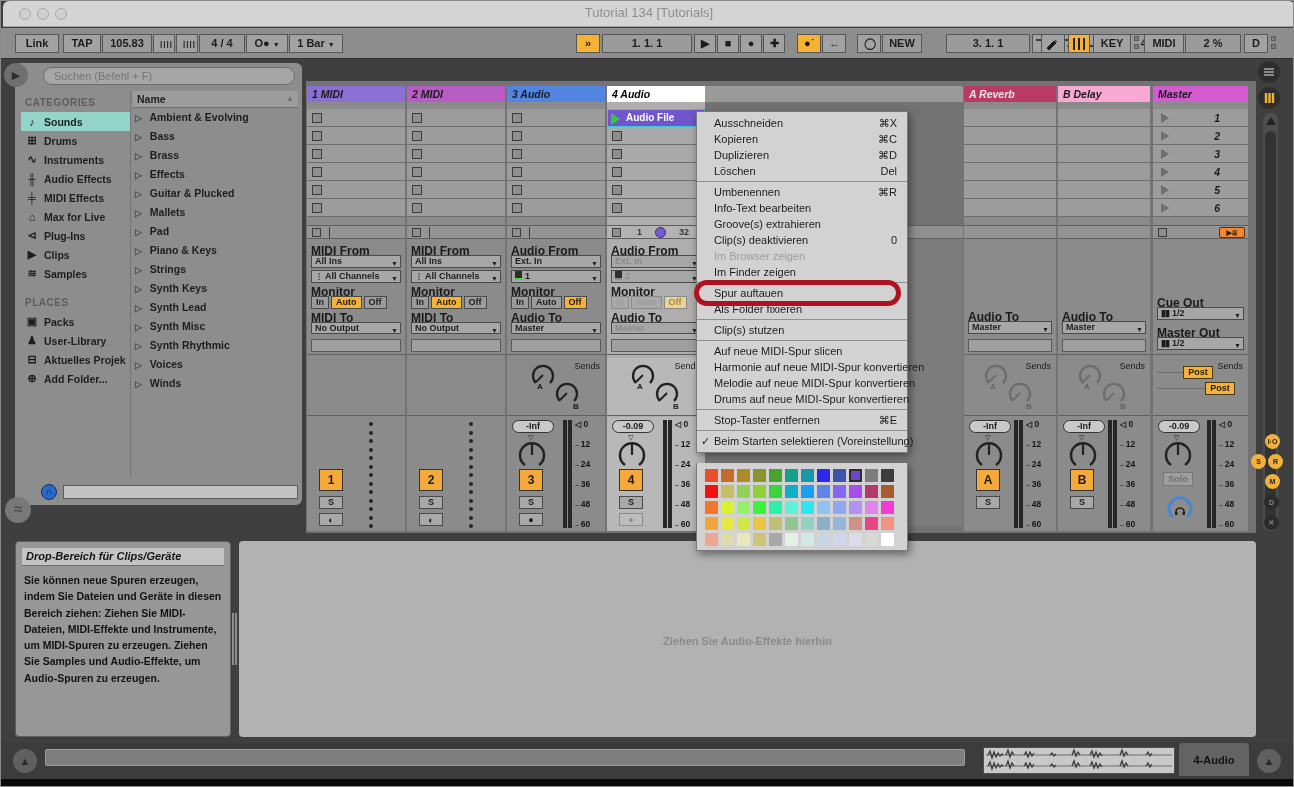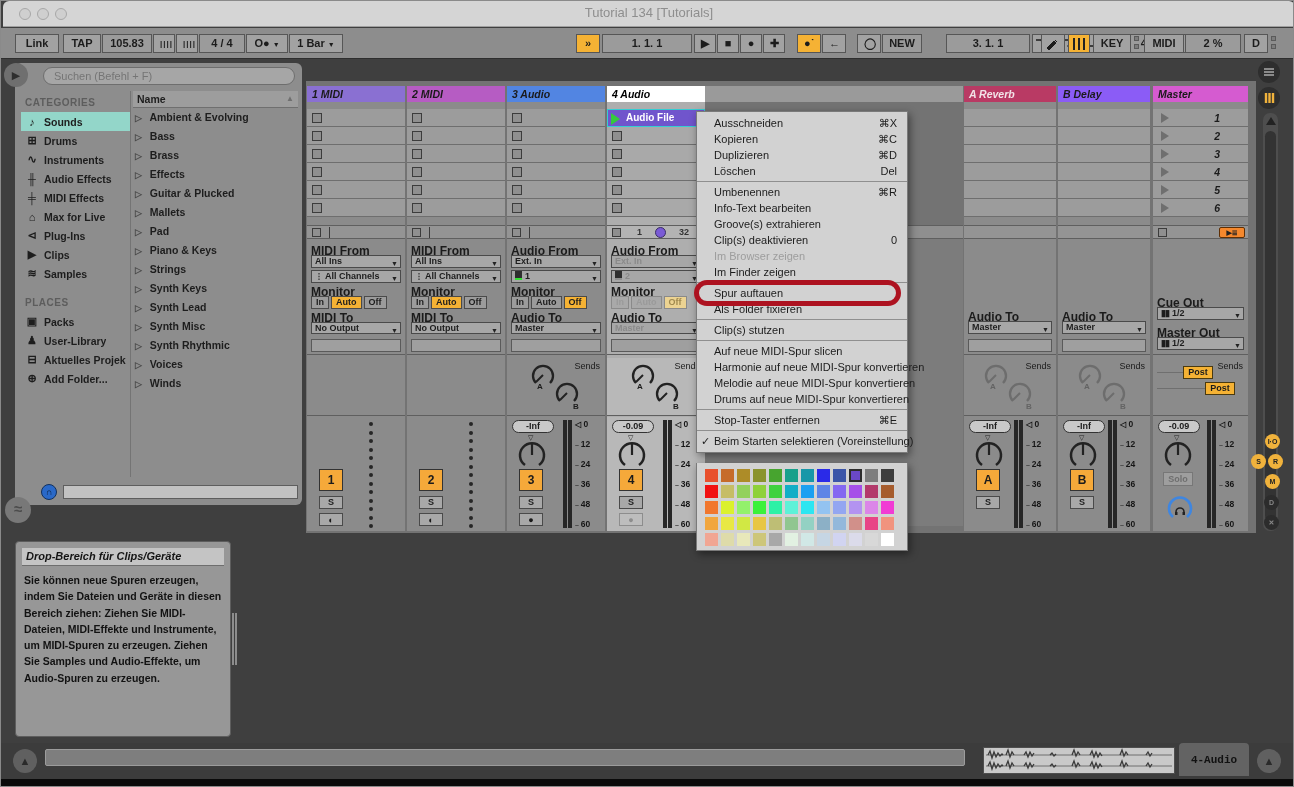--- a/index.html
+++ b/index.html
@@ -117,21 +117,21 @@
   #infottl{background:#c4c4c4;height:18px;font-size:11px;font-weight:bold;font-style:italic;color:#141414;padding:2px 4px;border-bottom:1px solid #6e6e6e;}
   #infobody{font-size:10.5px;font-weight:bold;color:#121212;line-height:1.55;padding:6px 2px;}
   #grip{position:absolute;left:231px;top:612px;width:5px;height:52px;border-left:2px solid #8d8d8d;border-right:2px solid #8d8d8d;}
   #devarea{position:absolute;left:238px;top:540px;width:1017px;height:196px;background:#b2b2b2;border-radius:4px;}
   #devhint{position:absolute;left:0;right:0;top:94px;text-align:center;font-size:11px;font-weight:bold;color:#8a8a8a;}
   
   #bstrip{position:absolute;left:0;top:742px;width:100%;height:36px;background:#3c3c3c;}
   .stripcirc{position:absolute;width:24px;height:24px;border-radius:50%;background:#606060;color:#2a2a2a;text-align:center;line-height:24px;font-size:11px;}
   #statusbar{position:absolute;left:44px;top:6px;width:920px;height:17px;background:#7e7e7e;border:1px solid #9c9c9c;border-radius:2px;}
   #waveover{position:absolute;left:982px;top:4px;width:192px;height:27px;background:#c9c9c9;border:1px solid #4e4e4e;}
-  #cliptab{position:absolute;left:1178px;top:0px;width:70px;height:33px;background:#636363;border-radius:4px 4px 0 0;font-size:11px;font-weight:bold;color:#111;text-align:center;line-height:34px;font-family:Liberation Mono, monospace;}
+  #cliptab{position:absolute;left:1178px;top:0px;width:70px;height:33px;background:#636363;border-radius:4px 4px 0 0;font-size:11px;font-weight:bold;color:#111;text-align:center;line-height:34px;}
   #blackedge{position:absolute;left:0;top:778px;width:100%;height:9px;background:#0a0a0a;}
   svg{display:block}
 </style>
 </head>
 <body>
 
 <div id="win">
 
   <div id="titlebar">
     <span class="tl" style="left:16px"></span>
@@ -721,21 +721,21 @@
           <span class="tick">12</span>
           <span class="tick">24</span>
           <span class="tick">36</span>
           <span class="tick">48</span>
           <span class="tick">60</span>
         </div>
       </div>
     </div>
 
     <div class="tcol" style="left:752px;width:92px">
-      <div class="thdr" style="background:#8b5cf6">B Delay</div>
+      <div class="thdr" style="background:#f9a8d4">B Delay</div>
       <div class="slots">
         <div class="slot"></div>
           <div class="slot"></div>
         <div class="slot"></div>
           <div class="slot"></div>
         <div class="slot"></div>
           <div class="slot"></div>
       </div>
       <div class="stoprow"></div>
       <div class="io bottomalign">
@@ -1176,20 +1176,23 @@
         <span style="background: rgb(255, 255, 255);"></span>
       </div>
   </div>
   <div id="redoval"></div>
 
   <div id="infobox">
     <div id="infottl">Drop-Bereich für Clips/Geräte</div>
     <div id="infobody">Sie können neue Spuren erzeugen, indem Sie Dateien und Geräte in diesen Bereich ziehen: Ziehen Sie MIDI-Dateien, MIDI-Effekte und Instrumente, um MIDI-Spuren zu erzeugen. Ziehen Sie Samples und Audio-Effekte, um Audio-Spuren zu erzeugen.</div>
   </div>
   <div id="grip"></div>
+  <div id="devarea">
+    <div id="devhint">Ziehen Sie Audio-Effekte hierhin</div>
+  </div>
 
   <div id="bstrip">
     <div class="stripcirc" style="left:12px;top:6px">▲</div>
     <div id="statusbar"></div>
     <div id="waveover">
       <svg width="190" height="25" viewBox="0 0 190 25">
         <line x1="2" y1="7" x2="188" y2="7" stroke="#6f6f6f" stroke-width="1"></line>
         <line x1="2" y1="18" x2="188" y2="18" stroke="#6f6f6f" stroke-width="1"></line>
         <path d="M4 7 l2 -4 l2 7 l2 -6 l2 5 l2 -4 l2 3 l2 -2 l1 1 M22 7 l2 -5 l2 7 l2 -5 l2 3 M40 7 l2 -3 l2 5 l2 -5 l2 4 l2 -3 M66 7 l2 -2 l2 3 l2 -2 M88 7 l2 -5 l2 6 l2 -4 l2 3 M106 7 l2 -4 l2 6 l2 -5 l2 5 l2 -4 l2 3 M136 7 l2 -5 l2 6 l2 -4 l2 3 M162 7 l2 -3 l2 4 l2 -3" fill="none" stroke="#3a3a3a" stroke-width="1.3"></path>
         <path d="M4 18 l2 -4 l2 7 l2 -6 l2 5 l2 -4 l2 3 l2 -2 l1 1 M22 18 l2 -5 l2 7 l2 -5 l2 3 M40 18 l2 -3 l2 5 l2 -5 l2 4 l2 -3 M66 18 l2 -2 l2 3 l2 -2 M88 18 l2 -5 l2 6 l2 -4 l2 3 M106 18 l2 -4 l2 6 l2 -5 l2 5 l2 -4 l2 3 M136 18 l2 -5 l2 6 l2 -4 l2 3 M162 18 l2 -3 l2 4 l2 -3" fill="none" stroke="#3a3a3a" stroke-width="1.3"></path>

